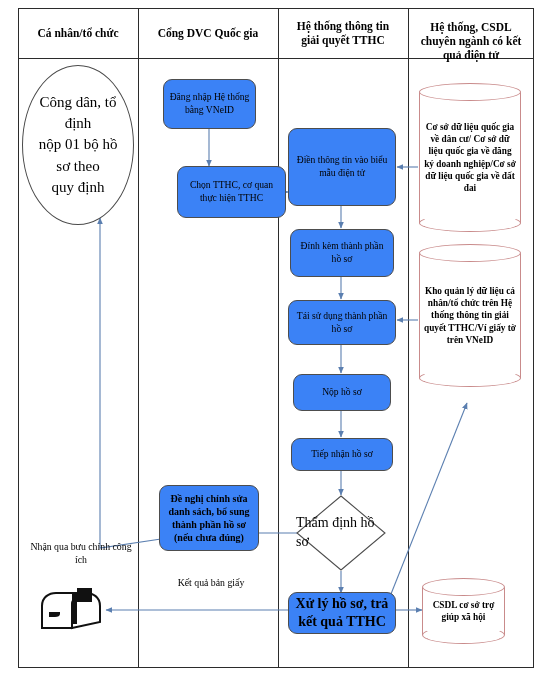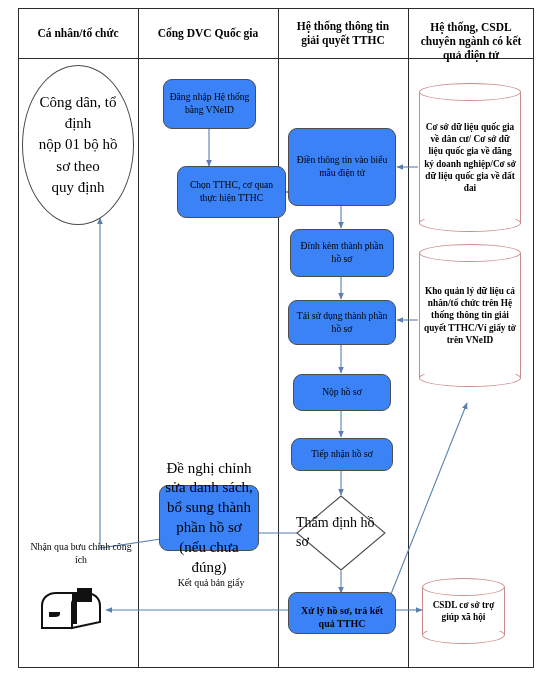--- a/index.html
+++ b/index.html
@@ -17,22 +17,22 @@
   .hdiv{position:absolute;left:18px;width:516px;border-top:1.4px solid #2b2b2b;height:0;}
 
   .lane-title{position:absolute;text-align:center;font-weight:bold;font-size:11.5px;
               line-height:1.22;color:#000;}
 
   
   .node{position:absolute;box-sizing:border-box;display:flex;align-items:center;
         justify-content:center;text-align:center;}
   .proc{border:1px solid #4d4d4d;border-radius:9px;background:#3b82f6;
         font-size:9.6px;line-height:1.32;padding:3px 5px;}
-  .proc.bold{font-weight:bold;font-size:10px;align-items:flex-end;}
-  .proc.small{font-size:15px;}
+  .proc.bold{font-weight:bold;font-size:14px;}
+  .proc.small{font-size:10px;font-weight:bold;}
 
   .ellipse{border:1.1px solid #4a4a4a;border-radius:50%;background:#fff;
            font-size:15px;line-height:1.42;}
 
   
   .cyl{position:absolute;}
   .cyl .body{position:absolute;left:0;right:0;top:9px;bottom:9px;
              border-left:1.1px solid #c98b8b;border-right:1.1px solid #c98b8b;
              background:#fff;}
   .cyl .top{position:absolute;left:0;right:0;top:0;height:18px;

